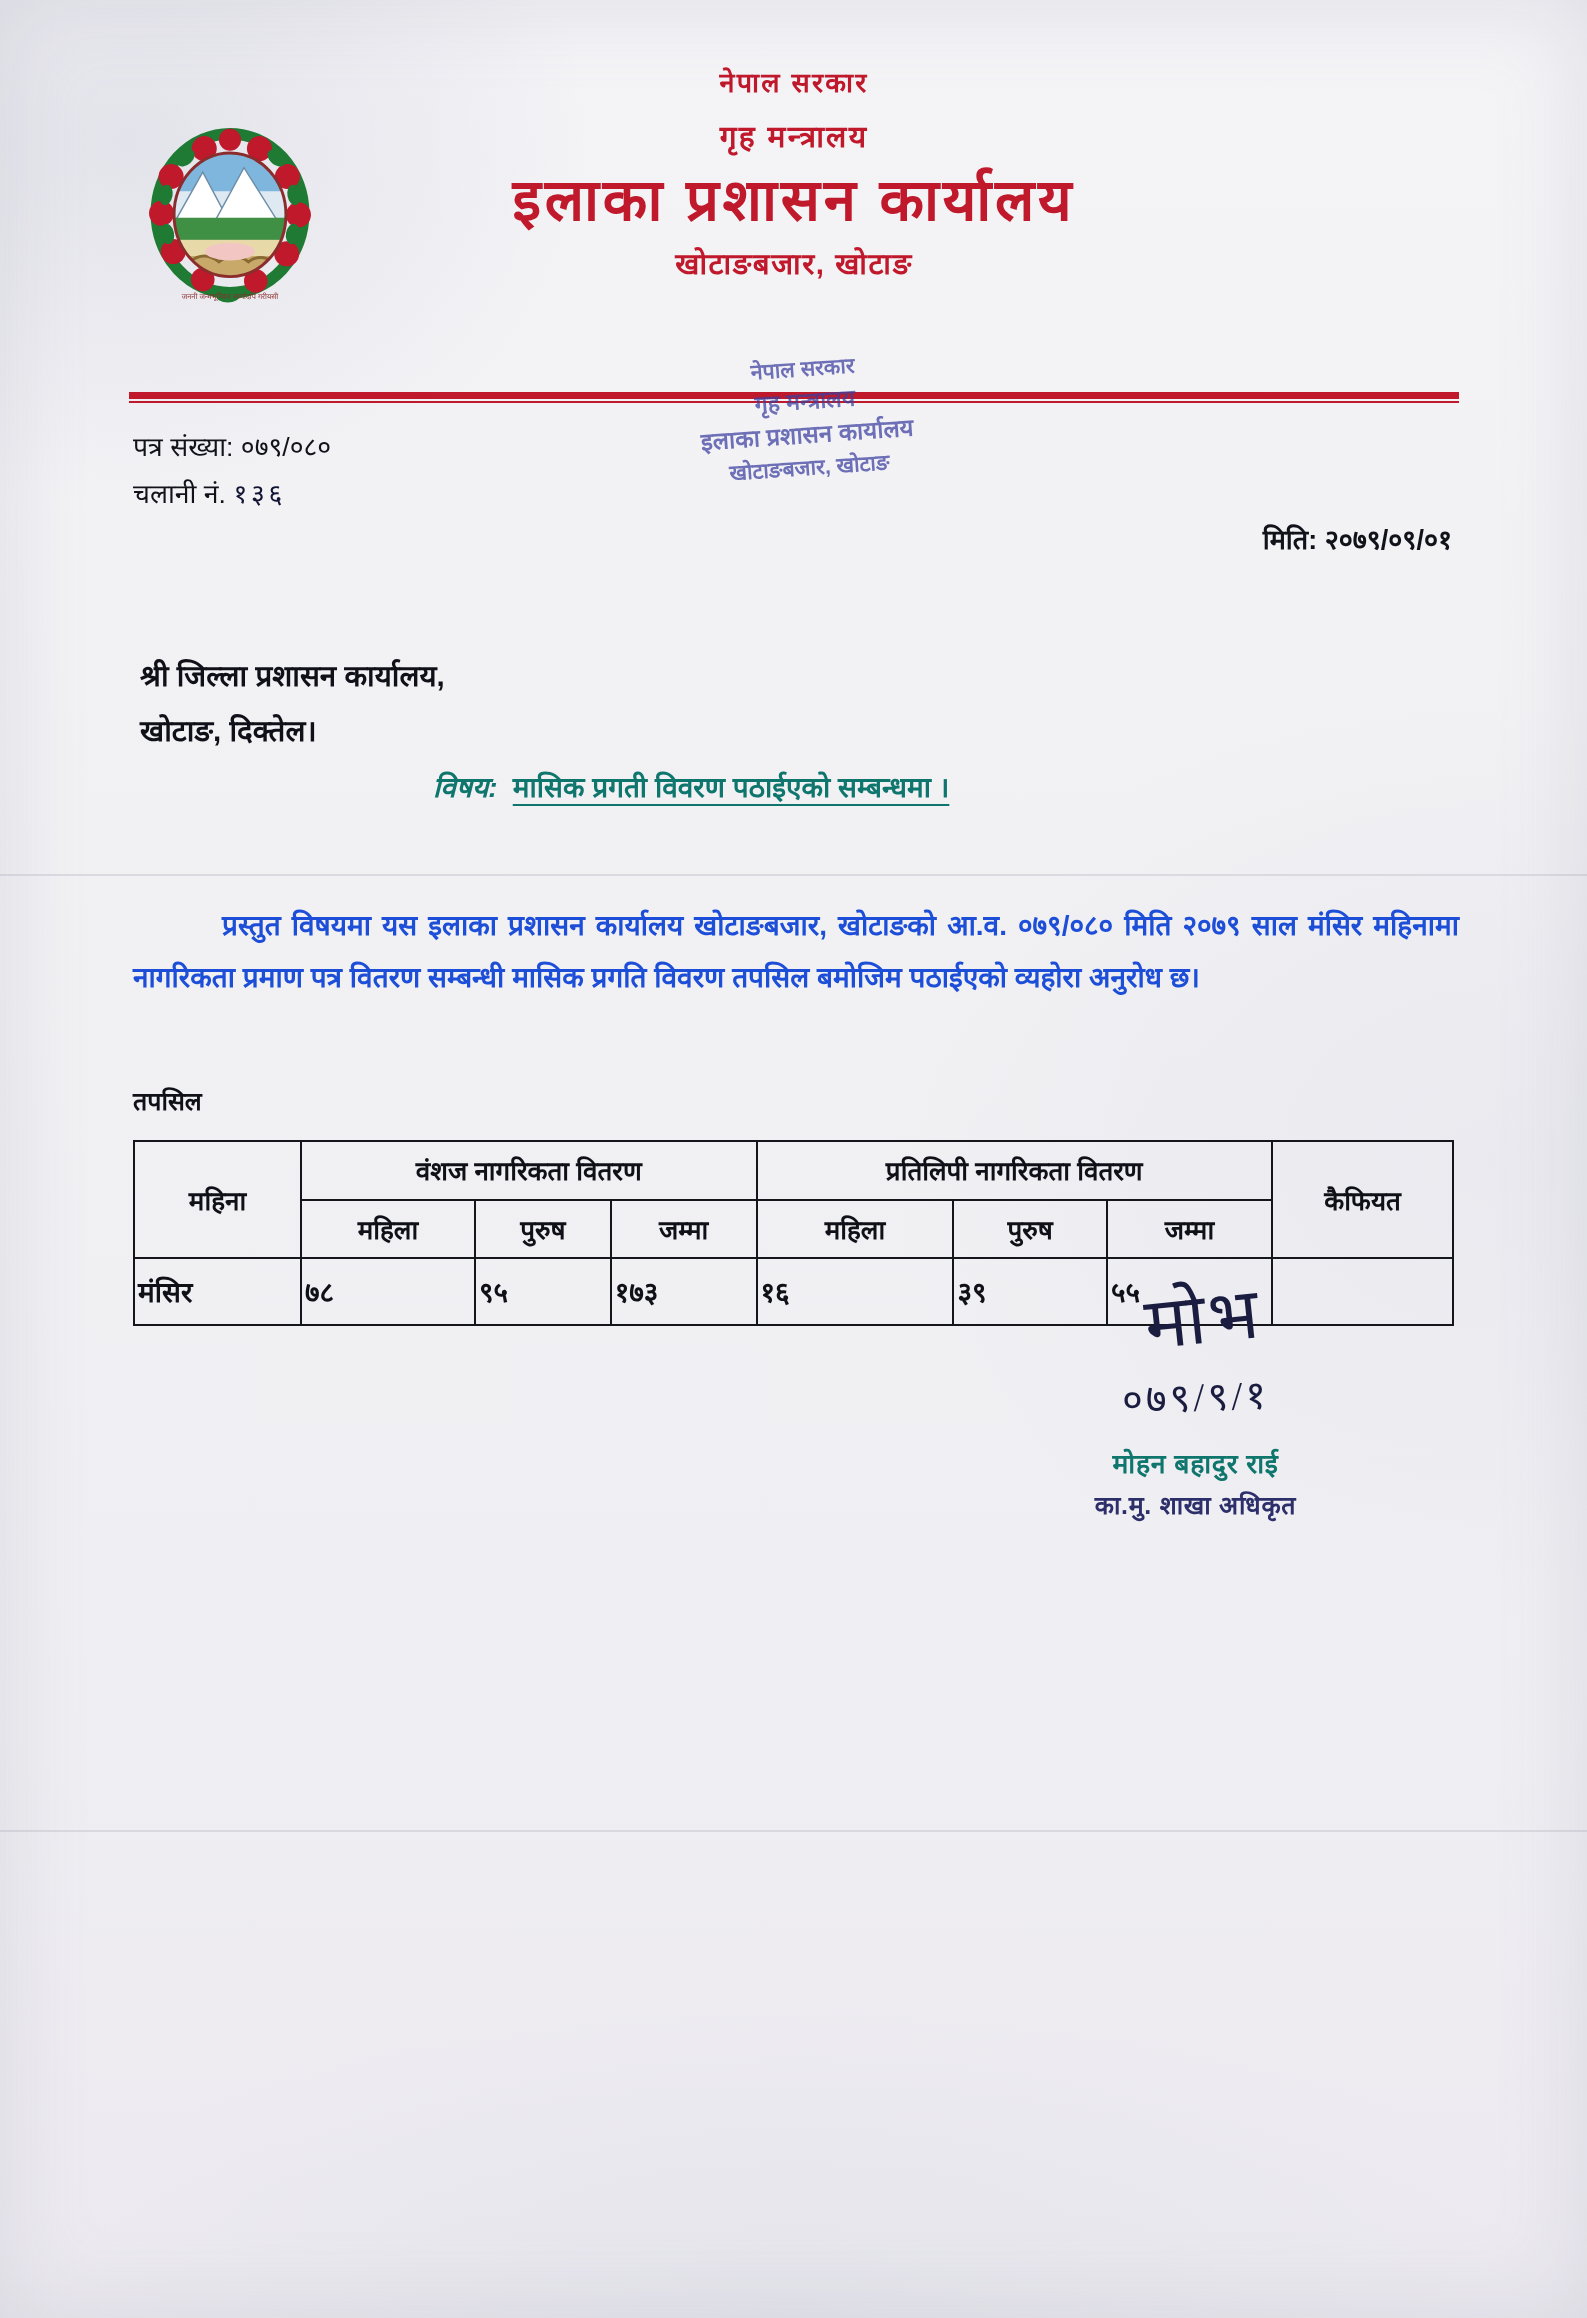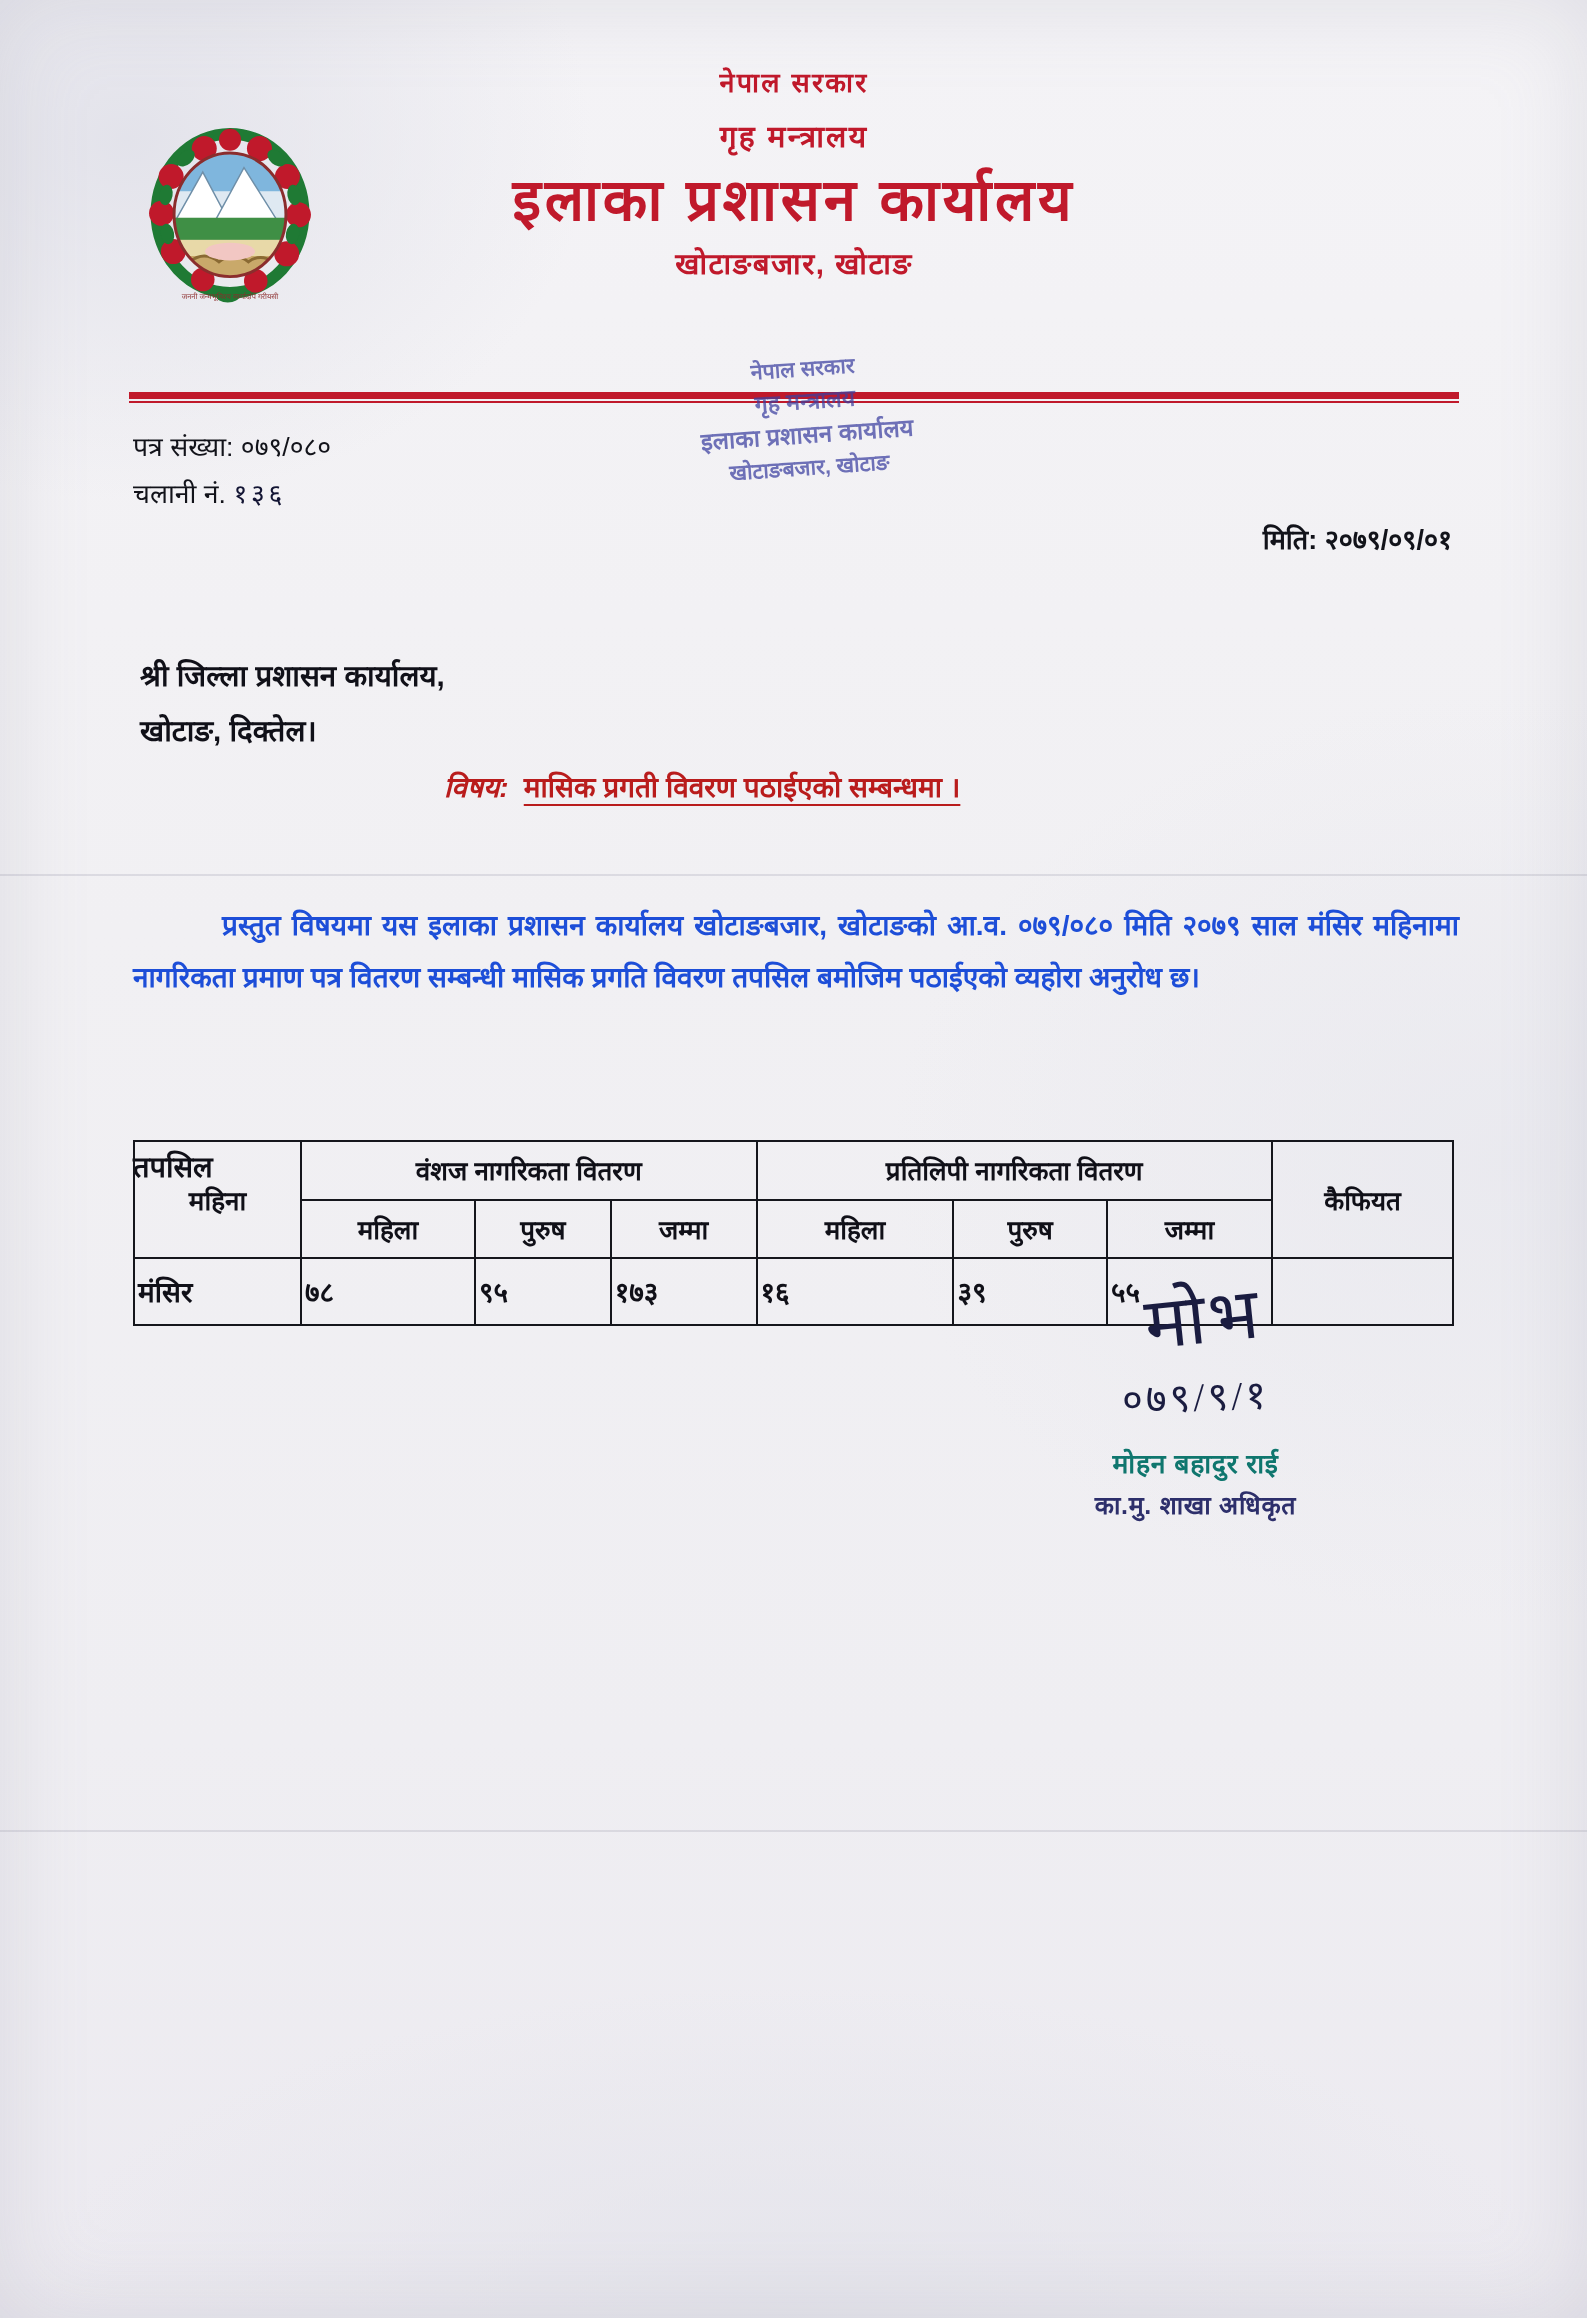--- a/index.html
+++ b/index.html
@@ -160,26 +160,26 @@
     top: 649px;
     font-family: "Liberation Sans", "DejaVu Sans", sans-serif;
     font-size: 29.5px;
     font-weight: 700;
     color: #101018;
     line-height: 1.85;
   }
 
   .subject {
     position: absolute;
-    left: 444px;
+    left: 433px;
     top: 767px;
     font-family: "Liberation Sans", "DejaVu Sans", sans-serif;
     font-size: 28px;
     font-weight: 700;
-    color: #b91c1c;
+    color: #0f766e;
     white-space: nowrap;
   }
   .subject .label { font-style: italic; margin-right: 7.4px; }
   .subject .text { text-decoration: underline; text-underline-offset: 6.6px; }
 
   
   .body-text {
     position: absolute;
     left: 133px;
     right: 129px;
@@ -189,23 +189,23 @@
     font-weight: 600;
     color: #1d4ed8;
     line-height: 1.85;
     text-align: justify;
   }
   .body-text .indent { display: inline-block; width: 89px; }
 
   .tapsil-label {
     position: absolute;
     left: 133px;
-    top: 1146px;
-    font-family: "Liberation Sans", "DejaVu Sans", sans-serif;
-    font-size: 29px;
+    top: 1083px;
+    font-family: "Liberation Sans", "DejaVu Sans", sans-serif;
+    font-size: 25px;
     font-weight: 700;
     color: #101018;
   }
 
   
   table.report {
     position: absolute;
     left: 133px;
     top: 1140px;
     width: 1321px;

